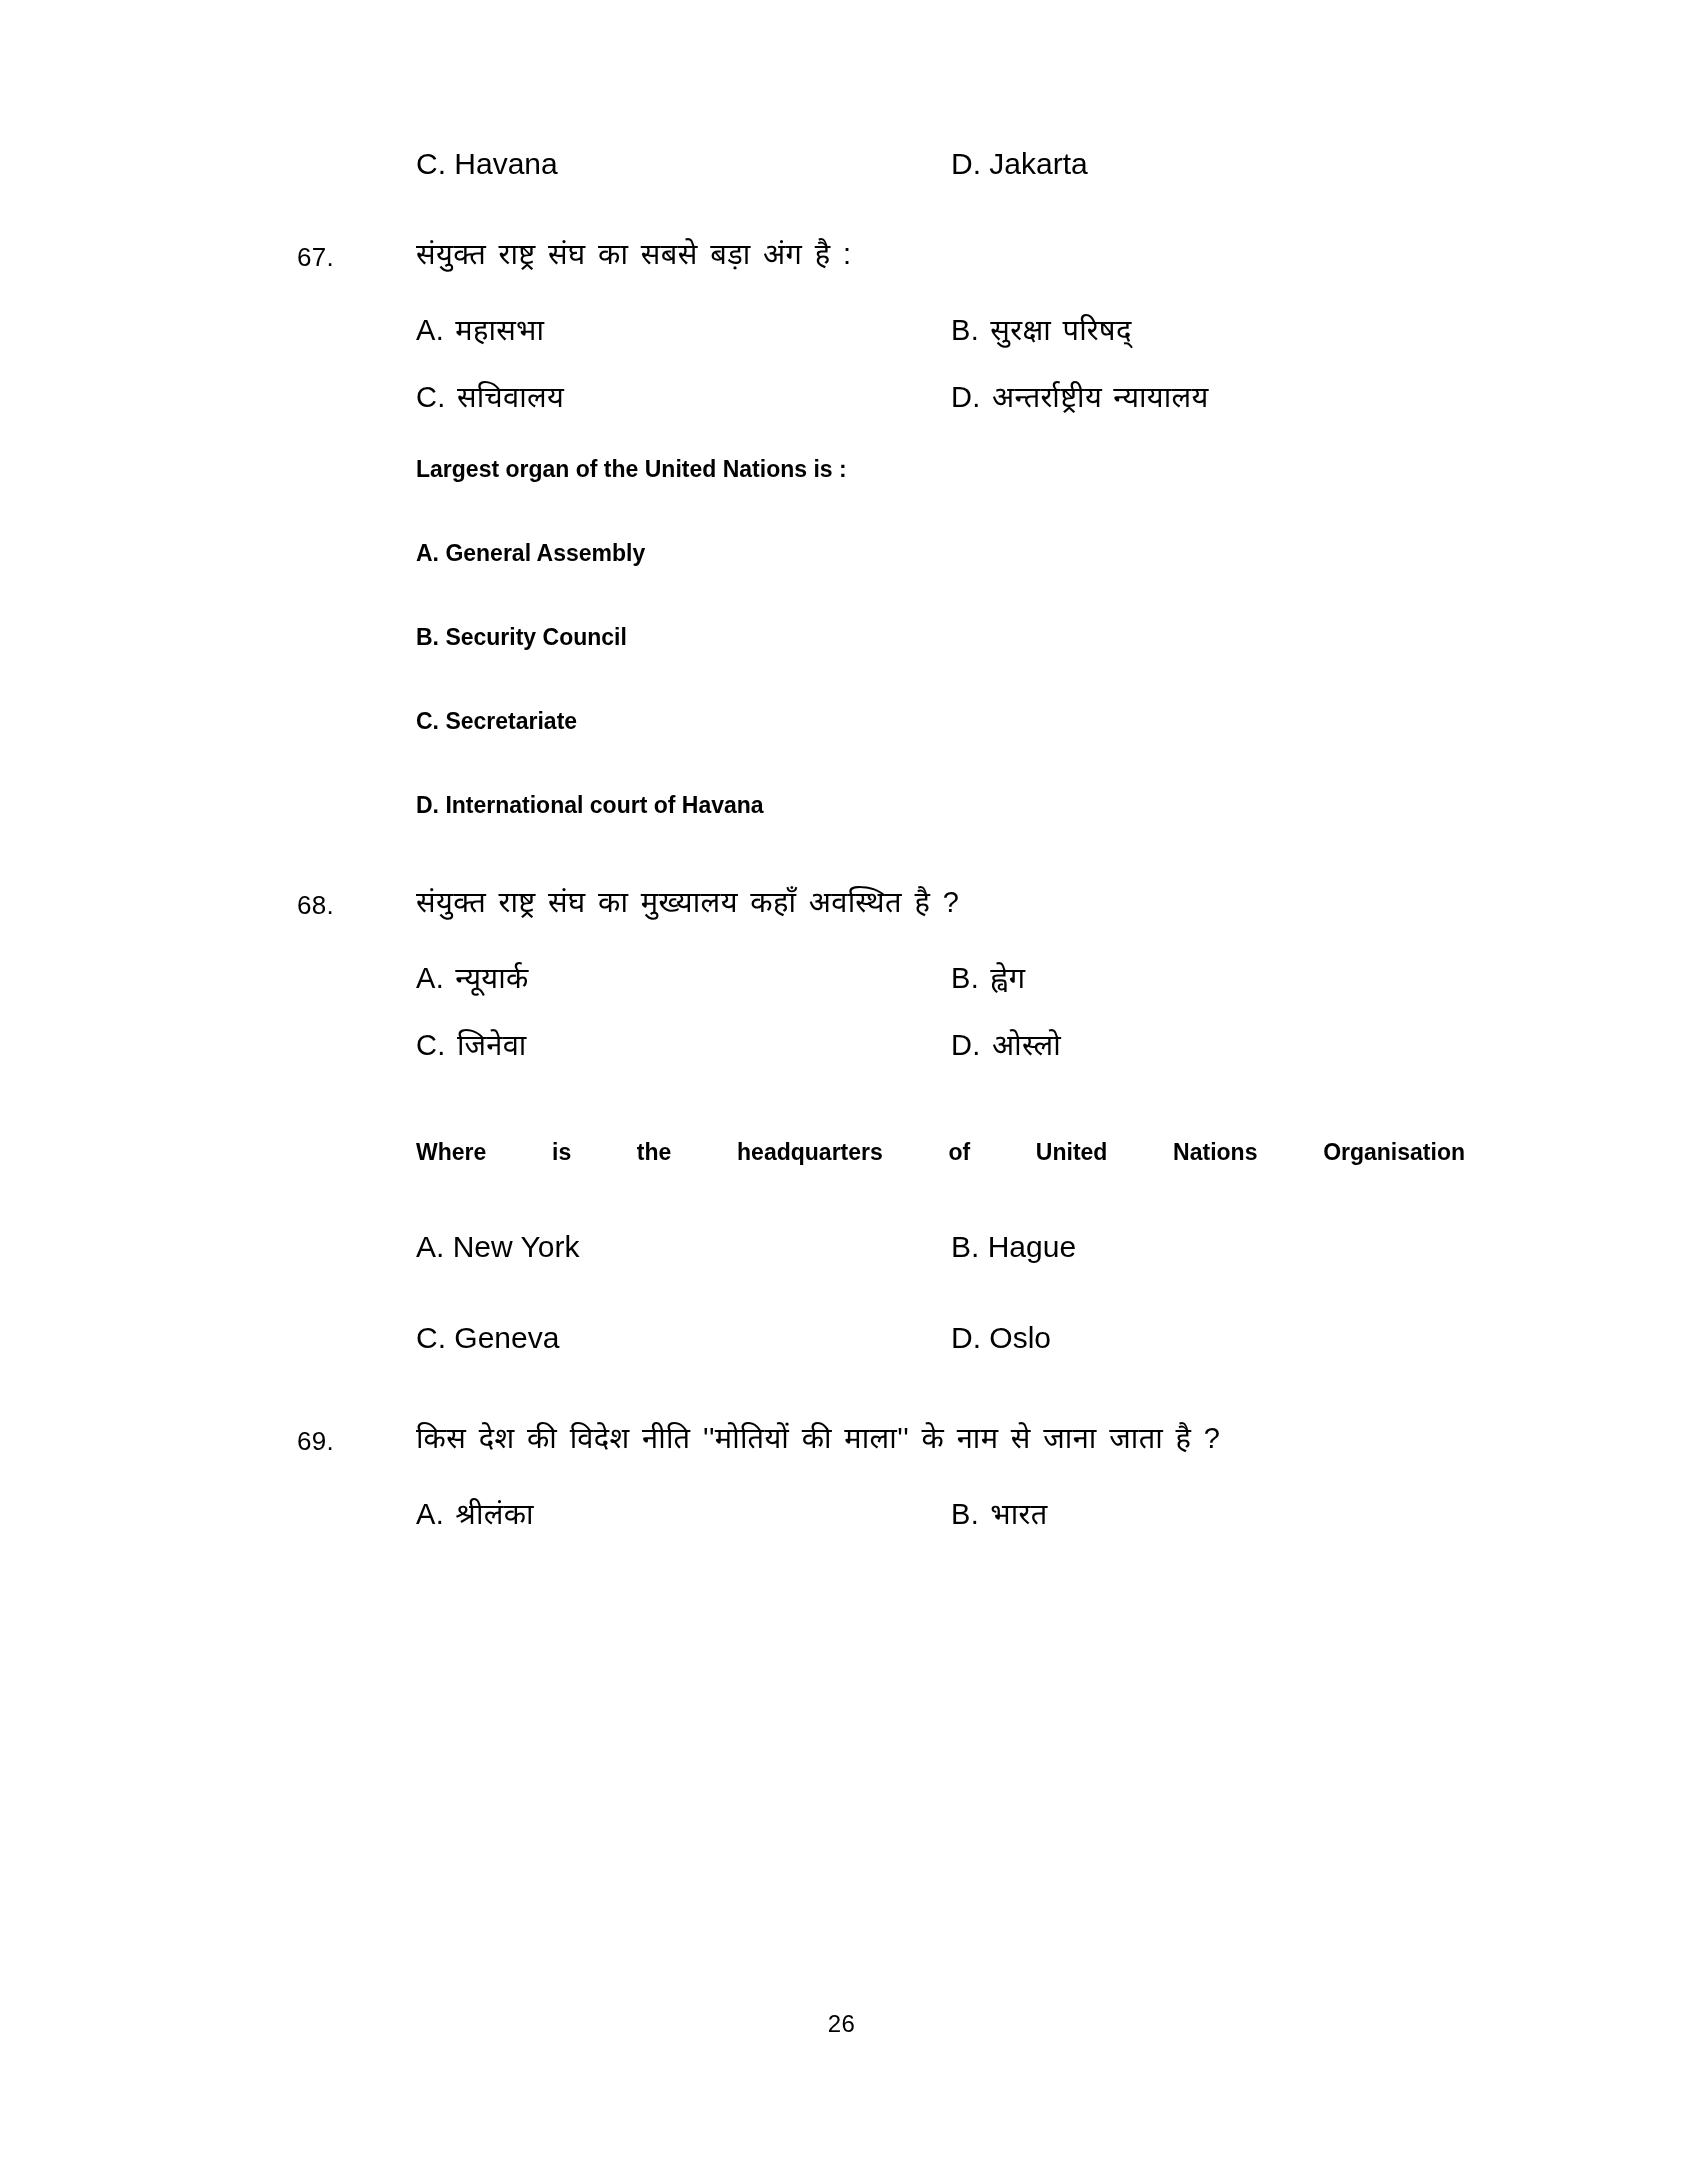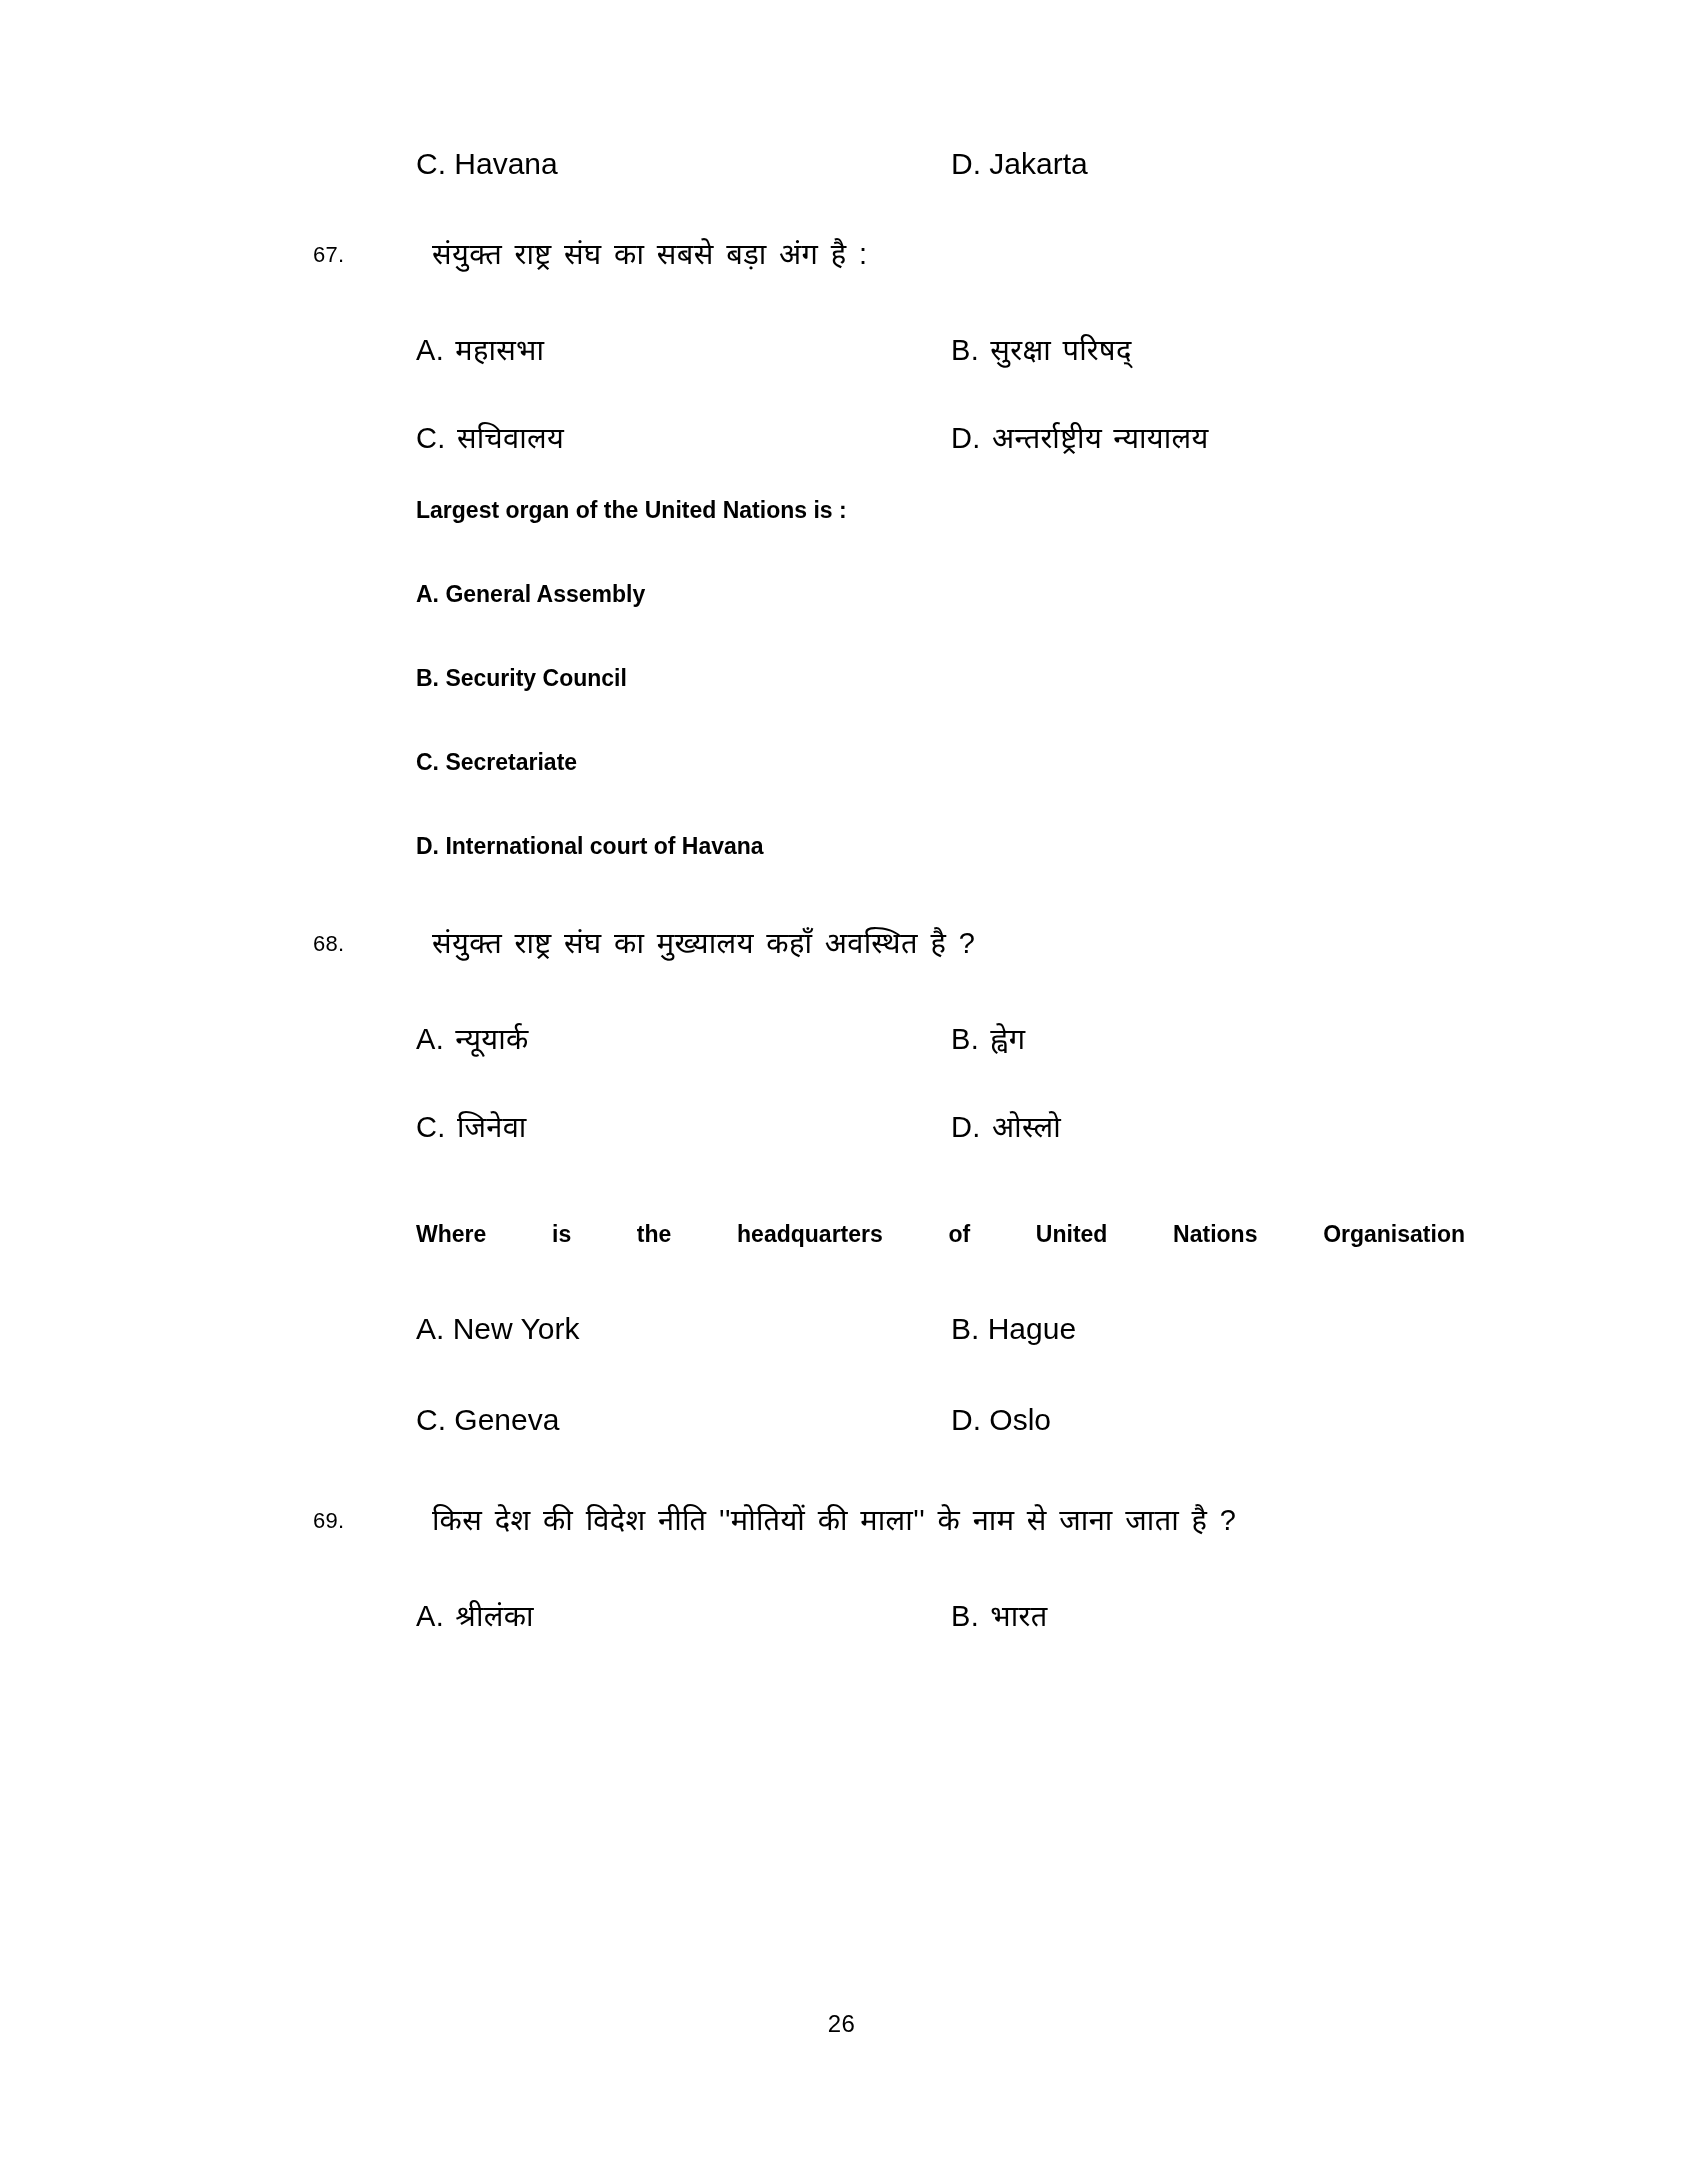--- a/index.html
+++ b/index.html
@@ -29,25 +29,24 @@
 
   
   .qrow {
     display: flex;
     align-items: flex-start;
     margin: 0;
   }
   .qnum {
     width: 119px;
     flex: 0 0 119px;
-    font-size: 22px;
+    font-size: 26px;
     line-height: 1.0;
     letter-spacing: 0.3px;
     padding-top: 4px;
-    margin-left: 16px;
   }
   .qtext {
     flex: 1 1 auto;
     font-size: 30px;
     line-height: 1.0;
   }
   .qtext.devanagari {
     font-size: 29px;
     letter-spacing: 0.4px;
     word-spacing: 4px;
@@ -59,21 +58,20 @@
     padding-left: 119px;
   }
   .opt {
     font-size: 30px;
     line-height: 1.0;
   }
   .opt.devanagari {
     font-size: 29px;
     letter-spacing: 0.3px;
     word-spacing: 3px;
-    margin-top: 21px;
   }
   .opt.col-left {
     flex: 0 0 535px;
     width: 535px;
   }
   .opt.col-right {
     flex: 1 1 auto;
   }
 
   .fullrow {

